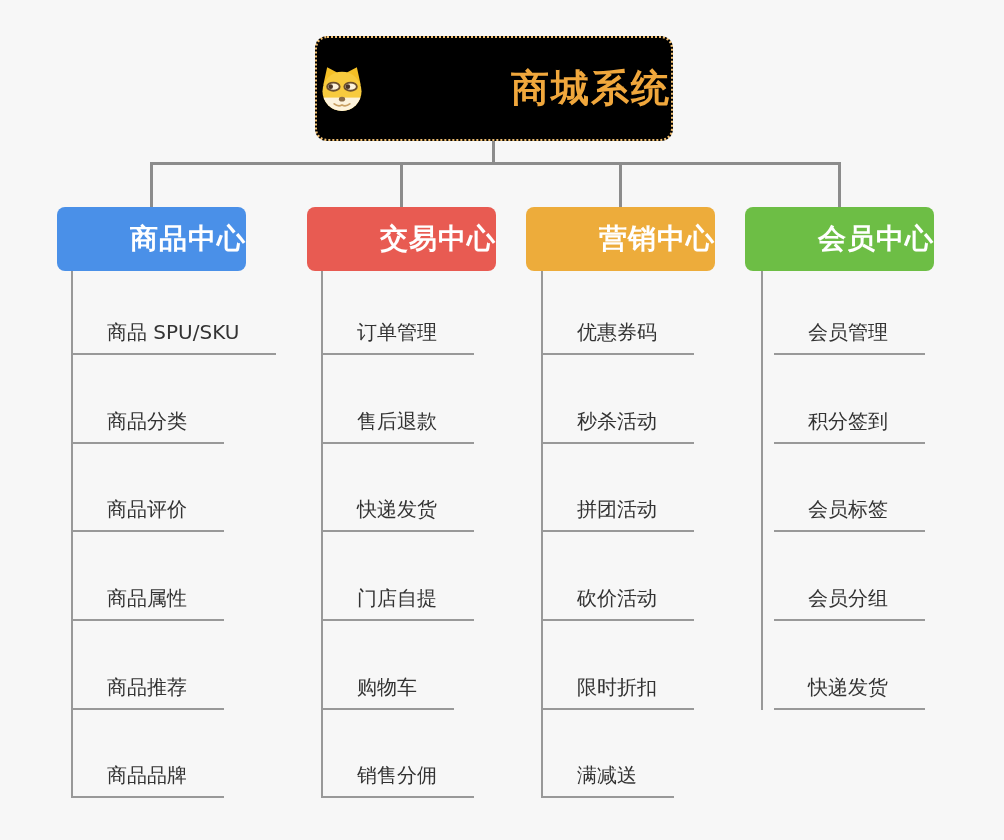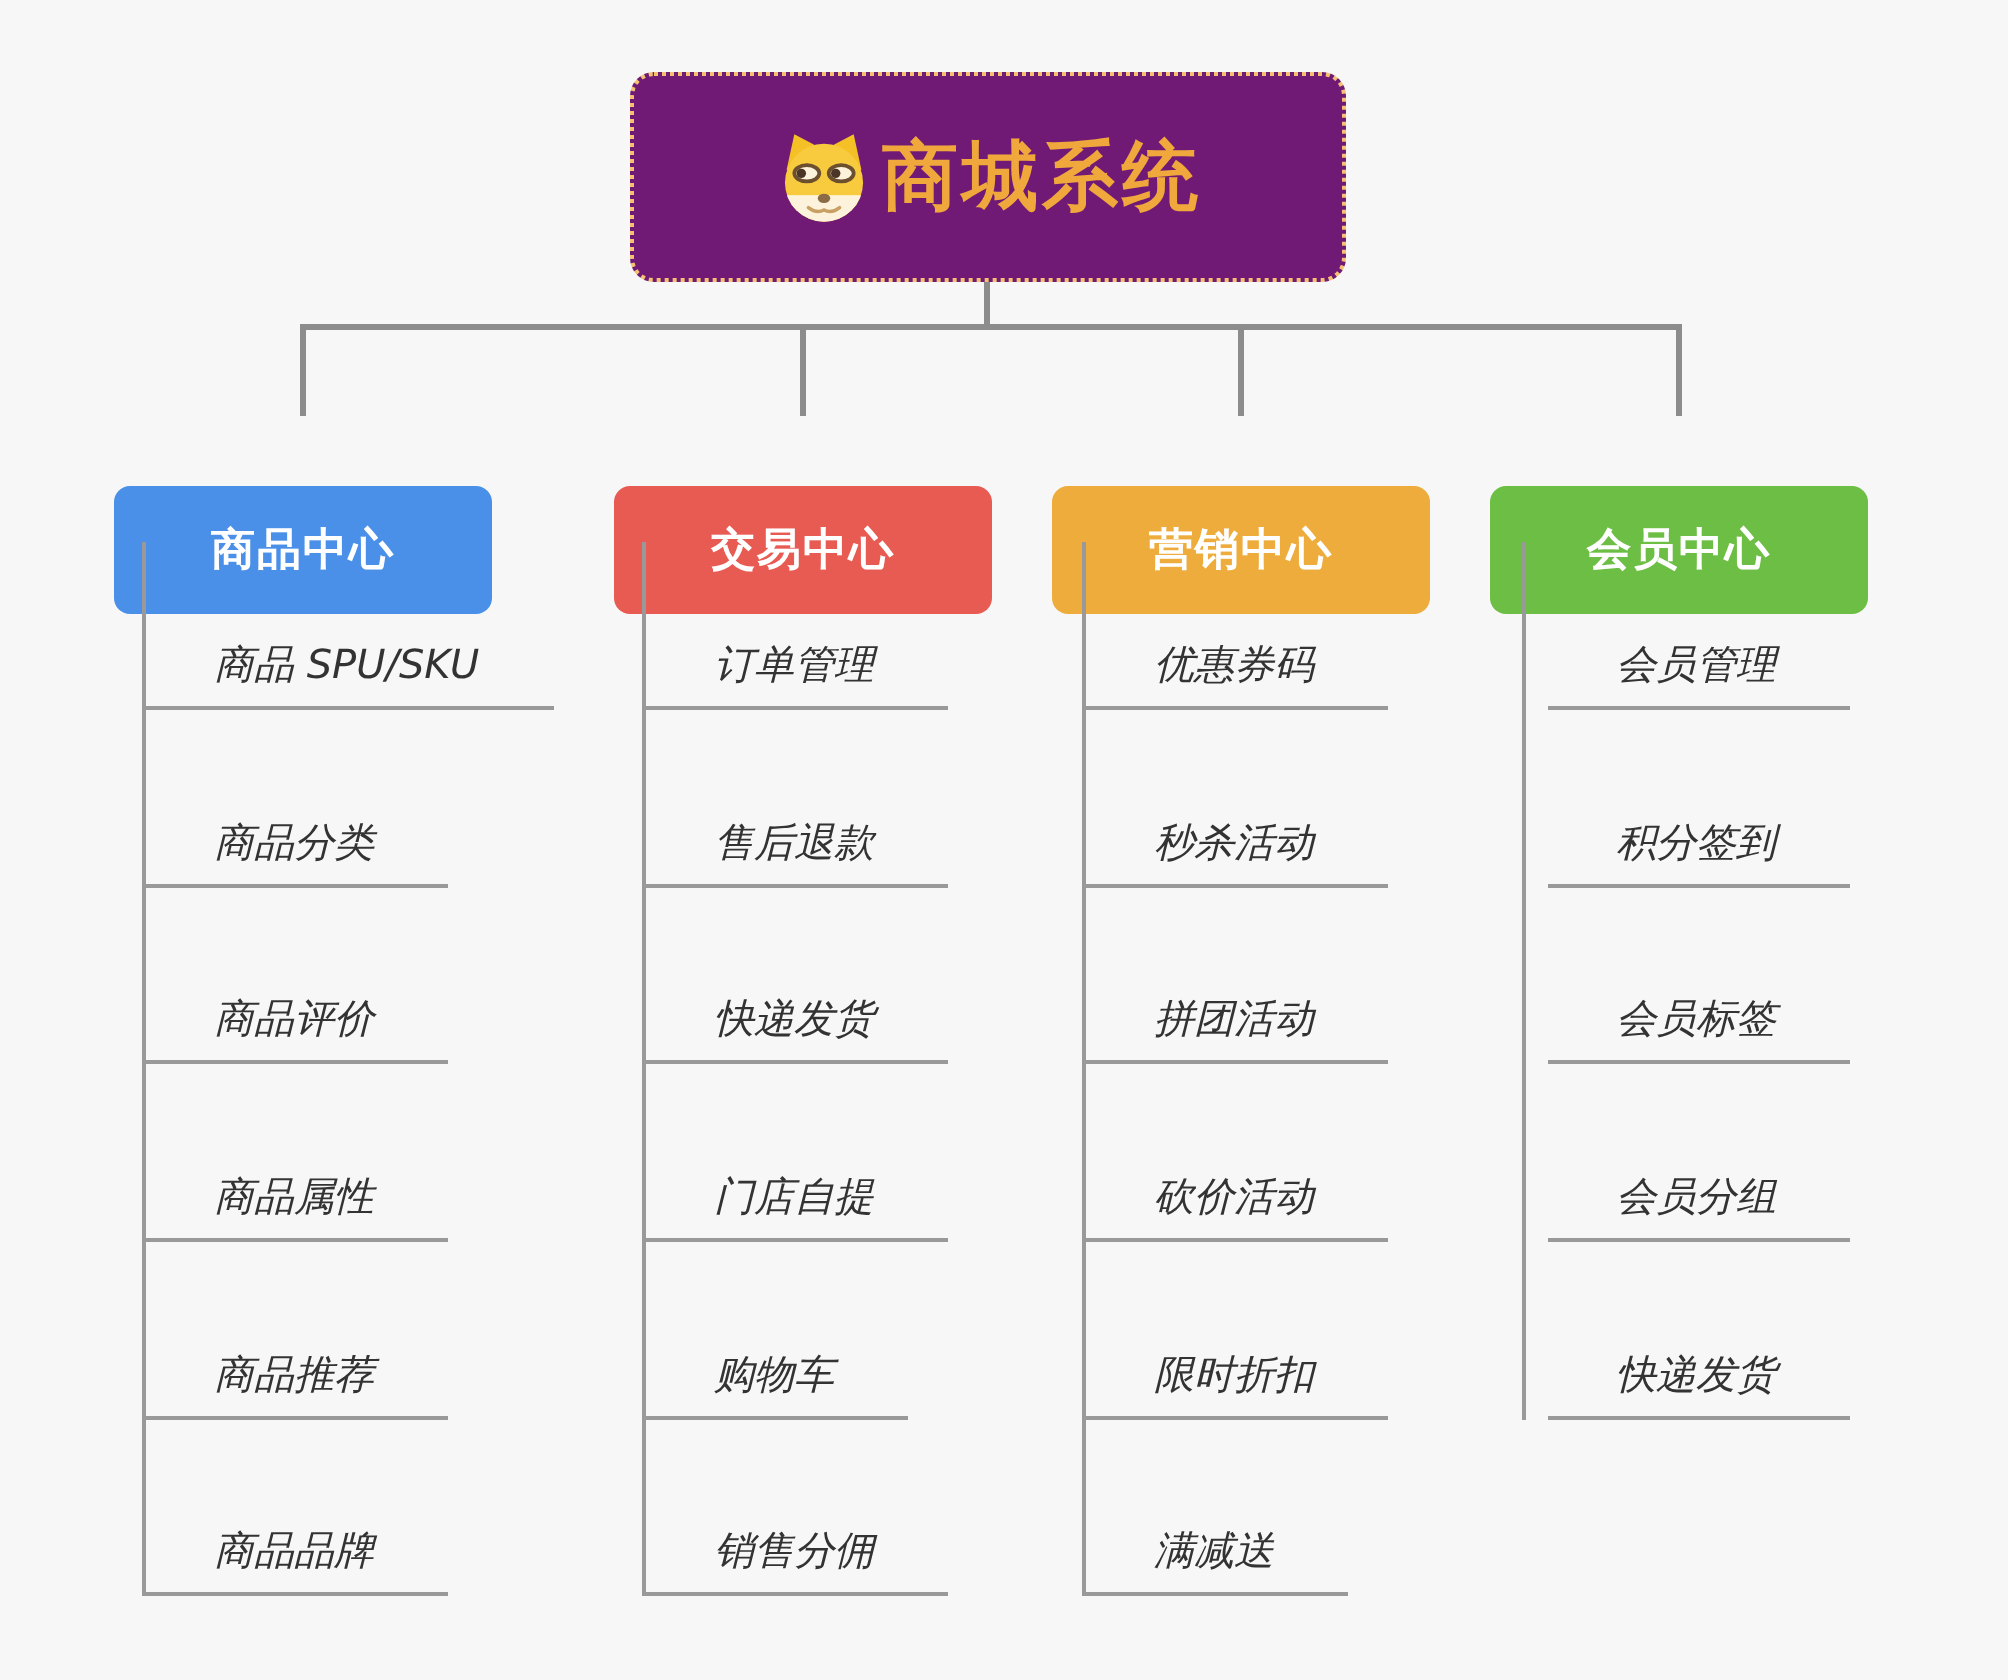--- a/index.html
+++ b/index.html
@@ -4,52 +4,51 @@
 <style>
   html,body{margin:0;padding:0;background:#F7F7F7;}
   .canvas{
     position:relative;width:1004px;height:840px;margin:0 auto;
     background:#F7F7F7;overflow:hidden;
     font-family:"DejaVu Sans","Liberation Sans",sans-serif;
   }
   
   .root-node{
     position:absolute;left:315px;top:36px;width:358px;height:105px;
-    box-sizing:border-box;background:#701a75;
+    box-sizing:border-box;background:#000000;
     border:2px dotted #F3C173;border-radius:12px;
-    display:flex;align-items:center;justify-content:center;gap:4px;
+    display:flex;align-items:center;justify-content:space-between;gap:4px;
   }
   .root-title{
     font-size:38px;font-weight:bold;color:#F0A73C;letter-spacing:2px;
     white-space:nowrap;
   }
   .dog-icon{width:50px;height:50px;flex:0 0 auto;}
   
   .conn{position:absolute;background:#8C8C8C;}
   .conn.root-stub{left:492px;top:139px;width:3px;height:26px;}
   .conn.bus{left:150px;top:162px;width:690px;height:3px;}
   .conn.drop{top:162px;width:3px;height:46px;}
   .drop-0{left:150px;} .drop-1{left:400px;} .drop-2{left:619px;} .drop-3{left:838px;}
   
   .branch-node{
     position:absolute;top:207px;width:189px;height:64px;border-radius:8px;
-    display:flex;align-items:center;justify-content:center;
-    color:#FFFFFF;font-size:22px;font-weight:600;letter-spacing:1px;
-    white-space:nowrap;cursor:default;margin-top:36px;
+    display:flex;align-items:center;justify-content:flex-end;
+    color:#FFFFFF;font-size:28px;font-weight:600;letter-spacing:1px;
+    white-space:nowrap;cursor:default;
   }
   .b-0{left:57px;background:#4A90E8;}
   .b-1{left:307px;background:#E85B52;}
   .b-2{left:526px;background:#EDAC3B;}
   .b-3{left:745px;background:#6DBE45;}
   
   .leaf-col{
     position:absolute;top:271px;
     display:flex;flex-direction:column;align-items:flex-start;
     border-left:2px solid #999999;
-    font-style:italic;
   }
   .col-0{left:71px;} .col-1{left:321px;} .col-2{left:541px;} .col-3{left:761px;padding-left:11px;}
   .leaf-item{
     height:88.7px;display:flex;align-items:flex-end;
   }
   .leaf-item:first-child{height:84px;}
   .leaf-label{
     display:inline-block;white-space:nowrap;
     font-size:20px;color:#333333;line-height:1.25;
     padding:0 37px 8px 34px;

